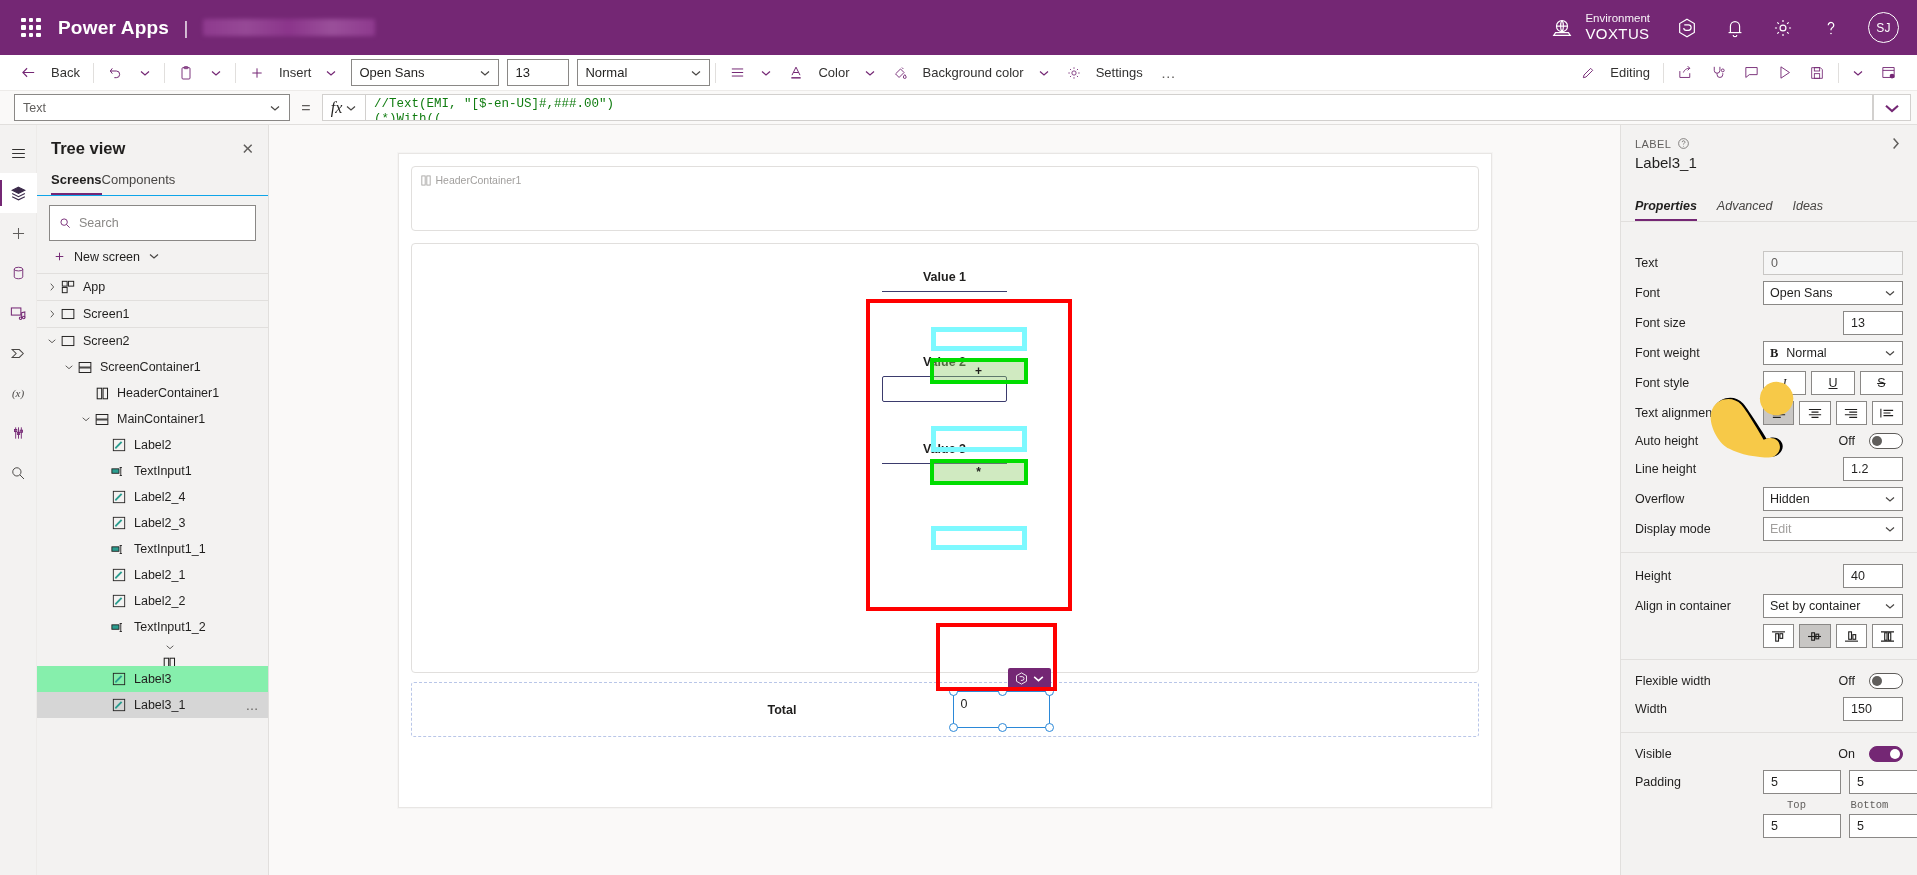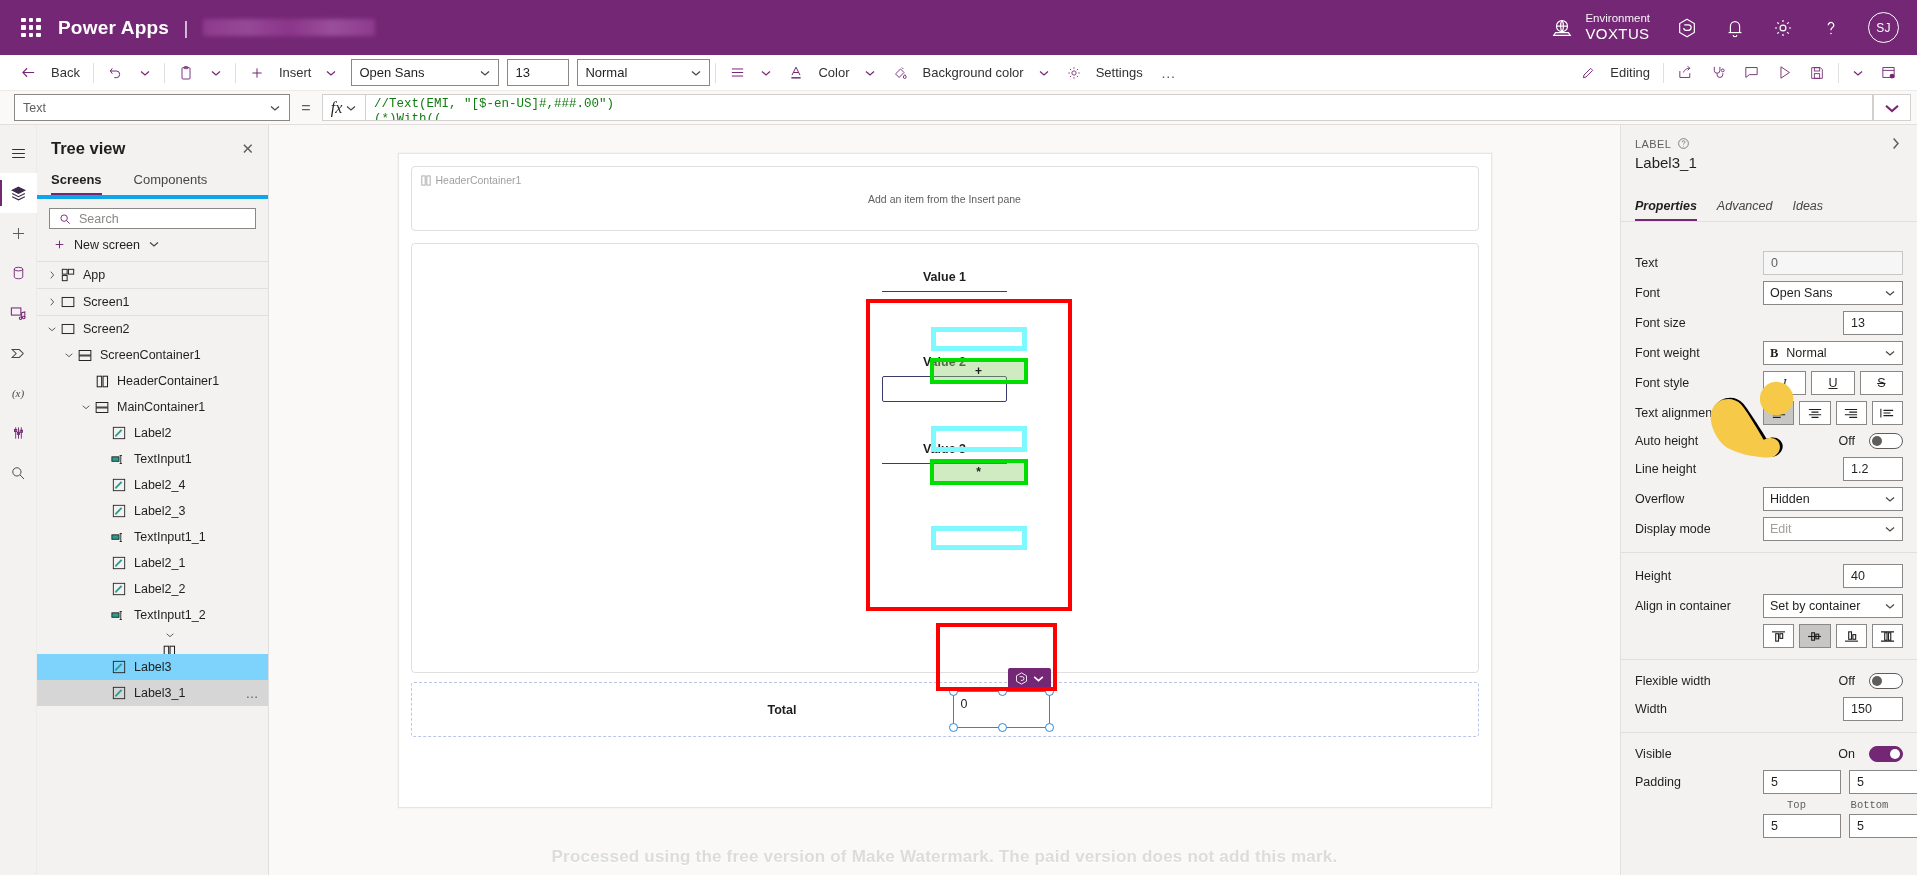--- a/index.html
+++ b/index.html
@@ -94,34 +94,34 @@
                cursor:pointer; color:#484644; position:relative; }
   .rail-item.active { background:#fff; }
   .rail-item.active::before { content:""; position:absolute; left:0; top:7px; bottom:7px; width:2px; background:#742774; }
 
   
   .treeview { width:232px; flex:0 0 232px; background:#f3f2f1; border-right:1px solid #e1dfdd;
               display:flex; flex-direction:column; }
   .tv-head { display:flex; align-items:center; padding:14px 14px 6px 14px; }
   .tv-title { font-size:16.5px; font-weight:600; color:#201f1e; }
   .tv-close { margin-left:auto; cursor:pointer; color:#605e5c; font-size:15px; line-height:1; }
-  .tv-tabs { display:flex; gap:32px; padding:4px 14px 0 14px; border-bottom:4px solid #0ea5e9; }
+  .tv-tabs { display:flex; gap:0; padding:4px 14px 0 14px; border-bottom:1px solid #0ea5e9; }
   .tv-tab { font-size:13px; padding:4px 0 6px 0; cursor:pointer; color:#484644; }
   .tv-tab.active { font-weight:bold; color:#201f1e; border-bottom:2px solid #742774; }
   .tv-search-wrap { padding:9px 12px 4px 12px; }
-  .tv-search { height:21px; border:1px solid #8a8886; background:#fff; display:flex; align-items:center;
+  .tv-search { height:36px; border:1px solid #8a8886; background:#fff; display:flex; align-items:center;
                gap:7px; padding:0 8px; cursor:text; }
   .tv-search span { color:#8a8886; font-size:12.5px; }
   .tv-newscreen { display:flex; align-items:flex-start; gap:8px; padding:5px 16px 9px 16px;
                   color:#201f1e; cursor:pointer; font-size:12.5px; border-bottom:1px solid #e1dfdd;}
   .tv-list { flex:1; overflow:hidden; }
   .tnode { display:flex; align-items:center; height:26px; font-size:12.5px; color:#201f1e; cursor:pointer;
            padding-right:8px; position:relative; }
   .tnode.selected { background:#d6d6d6; }
-  .tnode.hl { background:#7dd3fc; }
+  .tnode.hl { background:#86efac; }
   .tnode .chev { width:13px; flex:0 0 13px; display:flex; align-items:center; justify-content:center; color:#605e5c; }
   .tnode .ico { width:20px; flex:0 0 20px; display:flex; align-items:center; justify-content:center; }
   .tnode .lbl { margin-left:5px; white-space:nowrap; }
   .tnode .more { margin-left:auto; letter-spacing:1.5px; color:#605e5c; font-size:13px; }
   .tdivider { height:1px; background:#e1dfdd; }
 
   
   .canvas-area { flex:1; min-width:0; background:#faf9f8; position:relative; overflow:hidden;
                  display:flex; justify-content:center; padding-top:28px; }
   .canvas { width:1094px; background:#fff; border:1px solid #e8e6e4; height:655px; position:relative;
@@ -733,21 +733,20 @@
       <div class="canvas">
 
         <div class="hdr-container">
           <div class="hdr-tag">
             <svg width="10" height="11" viewBox="0 0 12 13" fill="none" stroke="#a19f9d" stroke-width="1">
               <rect x="1" y="1" width="4" height="11"></rect>
                 <rect x="7" y="1" width="4" height="11"></rect>
             </svg>
             <span>HeaderContainer1</span>
           </div>
-          <div class="hdr-hint">Add an item from the Insert pane</div>
         </div>
 
         <div class="main-container">
           <div class="mc-label">Value 1</div>
           <div class="mc-input flat"></div>
           <div style="height:30px"></div>
           <div class="mc-label">Value 2</div>
           <div class="mc-input"></div>
           <div style="height:30px"></div>
           <div class="mc-label">Value 3</div>
@@ -781,21 +780,20 @@
         <div class="anno-cyan" style="left:532px;top:173px;width:96px;height:24px"></div>
         <div class="anno-green" style="left:531px;top:204px;width:98px;height:26px">
           <span>+</span>
         </div>
         <div class="anno-cyan" style="left:532px;top:272px;width:96px;height:26px"></div>
         <div class="anno-green" style="left:531px;top:305px;width:98px;height:26px">
           <span>*</span>
         </div>
         <div class="anno-cyan" style="left:532px;top:372px;width:96px;height:24px"></div>
       </div>
-      <div class="watermark">Processed using the free version of Make Watermark. The paid version does not add this mark.</div>
     </div>
 
     <div class="props">
       <div class="p-head">
         <div class="p-kicker">
           <span>LABEL</span>
           <svg width="13" height="13" viewBox="0 0 24 24" fill="none" stroke="#605e5c" stroke-width="1.4">
             <circle cx="12" cy="12" r="9"></circle>
               <path d="M9.6 9.5a2.5 2.5 0 113.7 2.2c-.7.4-1.3.9-1.3 1.8v.3"></path>
               <circle cx="12" cy="17" r="0.8" fill="#605e5c" stroke="none"></circle>

